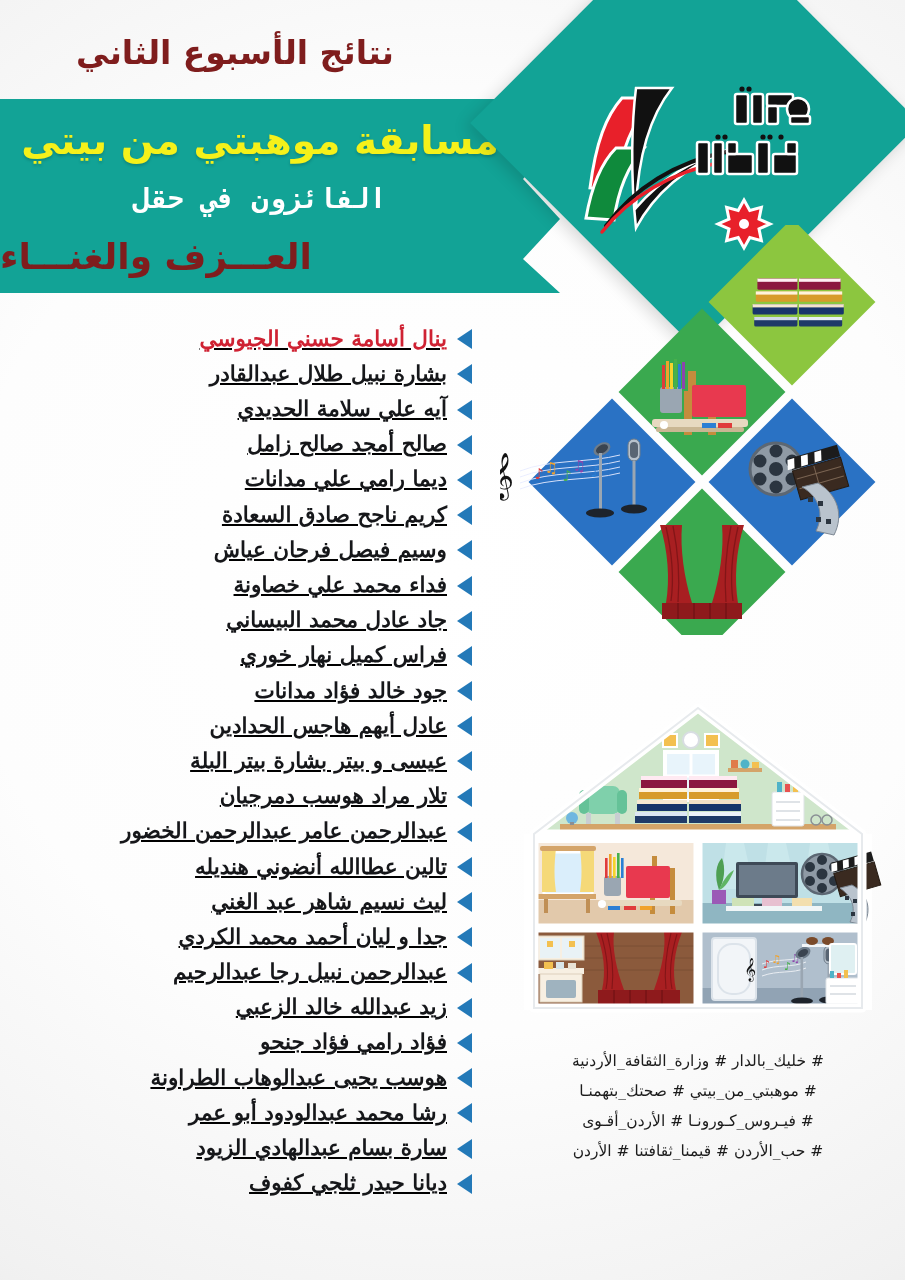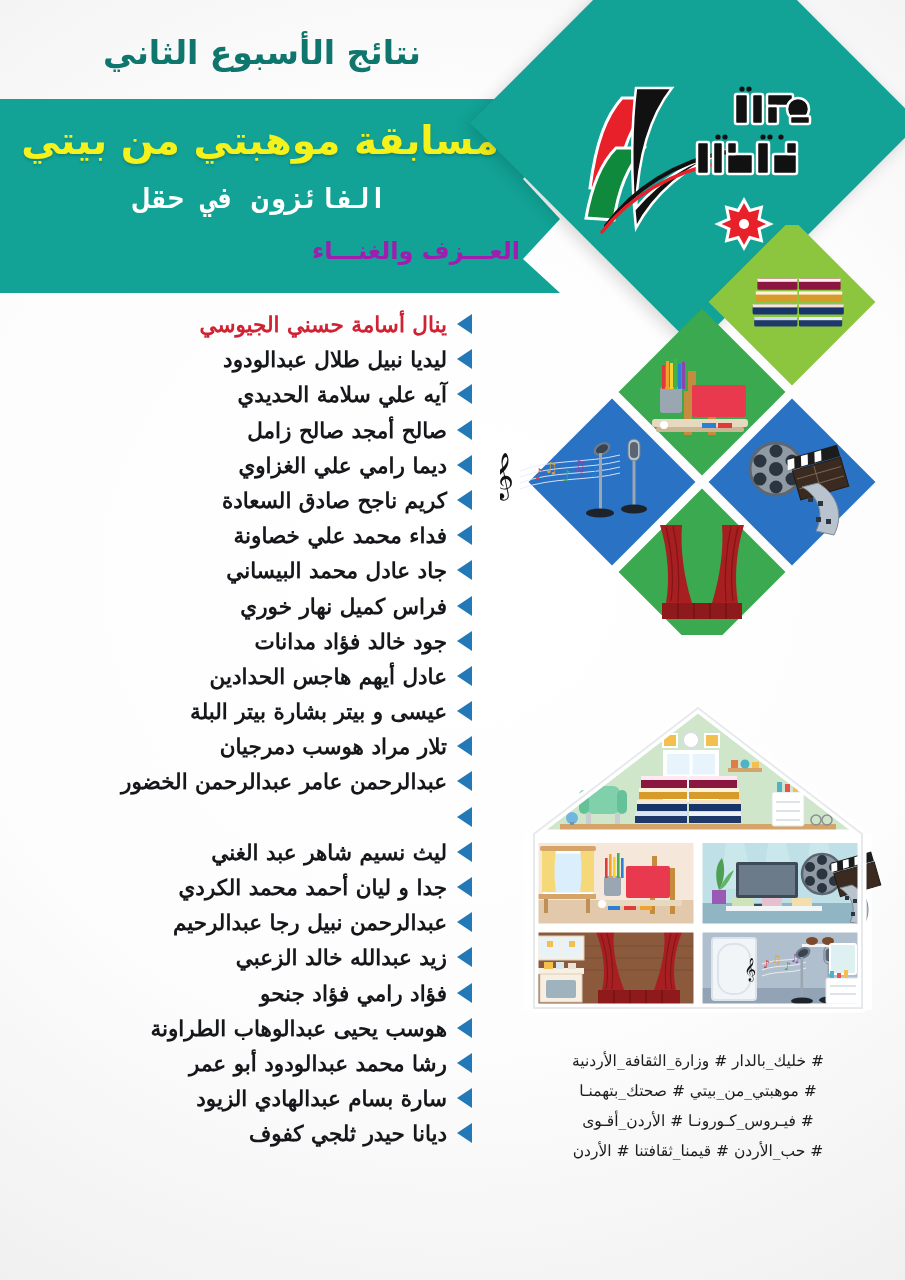--- a/index.html
+++ b/index.html
@@ -9,22 +9,22 @@
     font-family:"DejaVu Sans","Liberation Sans",sans-serif;
     background:
       radial-gradient(ellipse 120% 80% at 50% 45%, #ffffff 0%, #fdfdfd 45%, #f1f1f1 78%, #e4e4e4 100%);
     position:relative;
   }
   .poster{position:absolute;inset:0;}
 
   
   .top-title{
     position:absolute;top:36px;left:0;width:470px;text-align:center;
-    color:#0f766e;font-size:33px;font-weight:bold;direction:rtl;
-    letter-spacing:-0.5px;line-height:1;margin-left:27px;
+    color:#7f1d1d;font-size:33px;font-weight:bold;direction:rtl;
+    letter-spacing:-0.5px;line-height:1;
   }
 
   
   .banner{
     position:absolute;left:0;top:99px;width:613px;height:194px;
     background:#12a396;
     -webkit-clip-path:polygon(0 0, 523px 0, 560px 40px, 523px 80px, 560px 120px, 523px 160px, 560px 194px, 0 194px);
     clip-path:polygon(0 0, 523px 0, 560px 40px, 523px 80px, 560px 120px, 523px 160px, 560px 194px, 0 194px);
     box-shadow:0 4px 12px rgba(0,0,0,.13);
   }
@@ -32,40 +32,40 @@
   .b-line1{
     position:absolute;top:22px;right:0;width:100%;text-align:center;
     color:#f5f11a;font-size:39px;font-weight:bold;line-height:1;letter-spacing:-1px;
     text-shadow:0 2px 3px rgba(0,0,0,.18);
   }
   .b-line2{
     position:absolute;top:88px;right:0;width:100%;text-align:center;
     color:#ffffff;font-size:28px;font-weight:bold;line-height:1;font-family:Liberation Mono, monospace;
   }
   .b-line3{
-    position:absolute;top:140px;right:0;width:100%;text-align:right;
-    color:#a21caf;font-size:24px;font-weight:bold;line-height:1;letter-spacing:1px;
+    position:absolute;top:140px;right:0;width:100%;text-align:left;
+    color:#7f1d1d;font-size:36px;font-weight:bold;line-height:1;letter-spacing:1px;
   }
 
   
   .logo-diamond{
     position:absolute;left:536px;top:-36px;width:318px;height:318px;
     background:#12a396;transform:rotate(45deg);
     box-shadow:0 6px 16px rgba(0,0,0,.15);
   }
   .logo-box{position:absolute;left:576px;top:76px;width:250px;height:190px;}
 
   
   .names{
     position:absolute;left:0;top:314px;width:472px;direction:rtl;
     text-align:left;
   }
   .name-row{
-    display:flex;align-items:flex-start;justify-content:flex-start;
-    height:35.2px;padding-left:40px;
+    display:flex;align-items:flex-end;justify-content:flex-start;
+    height:35.2px;padding-left:40px;text-decoration:underline;
   }
   .tri{
     width:0;height:0;flex:0 0 auto;
     border-top:10px solid transparent;border-bottom:10px solid transparent;
     border-right:15px solid #2379b8;
     margin-left:10px;
   }
   .name-txt{
     font-size:21.5px;font-weight:bold;color:#16171a;line-height:1;
     white-space:nowrap;font-family:"DejaVu Serif","Liberation Serif",serif;
@@ -535,40 +535,44 @@
     </svg>
   </div>
 
   <div class="names">
     <div class="name-row first">
       <div class="tri"></div>
       <div class="name-txt">ينال أسامة حسني الجيوسي</div>
     </div>
     <div class="name-row">
       <div class="tri"></div>
-      <div class="name-txt">ليديا نبيل طلال عبدالودود</div>
+      <div class="name-txt">بشارة نبيل طلال عبدالقادر</div>
     </div>
     <div class="name-row">
       <div class="tri"></div>
       <div class="name-txt">آيه علي سلامة الحديدي</div>
     </div>
     <div class="name-row">
       <div class="tri"></div>
       <div class="name-txt">صالح أمجد صالح زامل</div>
     </div>
     <div class="name-row">
       <div class="tri"></div>
-      <div class="name-txt">ديما رامي علي الغزاوي</div>
+      <div class="name-txt">ديما رامي علي مدانات</div>
     </div>
     <div class="name-row">
       <div class="tri"></div>
       <div class="name-txt">كريم ناجح صادق السعادة</div>
     </div>
     <div class="name-row">
       <div class="tri"></div>
+      <div class="name-txt">وسيم فيصل فرحان عياش</div>
+    </div>
+    <div class="name-row">
+      <div class="tri"></div>
       <div class="name-txt">فداء محمد علي خصاونة</div>
     </div>
     <div class="name-row">
       <div class="tri"></div>
       <div class="name-txt">جاد عادل محمد البيساني</div>
     </div>
     <div class="name-row">
       <div class="tri"></div>
       <div class="name-txt">فراس كميل نهار خوري</div>
     </div>
@@ -587,20 +591,21 @@
     <div class="name-row">
       <div class="tri"></div>
       <div class="name-txt">تلار مراد هوسب دمرجيان</div>
     </div>
     <div class="name-row">
       <div class="tri"></div>
       <div class="name-txt">عبدالرحمن عامر عبدالرحمن الخضور</div>
     </div>
     <div class="name-row">
       <div class="tri"></div>
+      <div class="name-txt">تالين عطاالله أنضوني هنديله</div>
     </div>
     <div class="name-row">
       <div class="tri"></div>
       <div class="name-txt">ليث نسيم شاهر عبد الغني</div>
     </div>
     <div class="name-row">
       <div class="tri"></div>
       <div class="name-txt">جدا و ليان أحمد محمد الكردي</div>
     </div>
     <div class="name-row">

